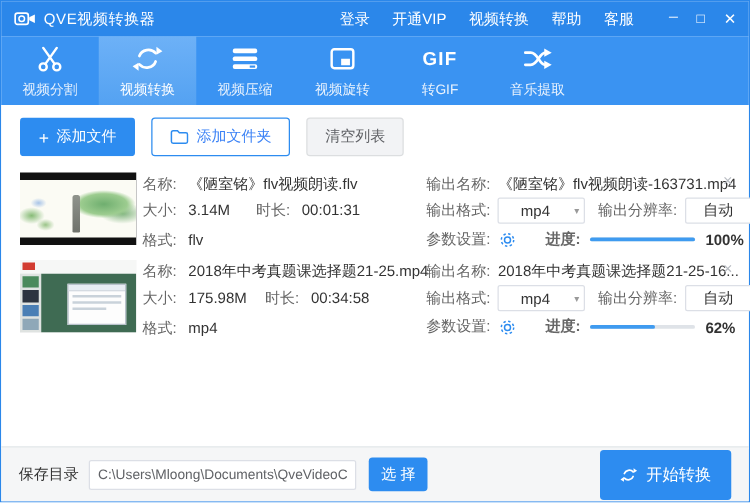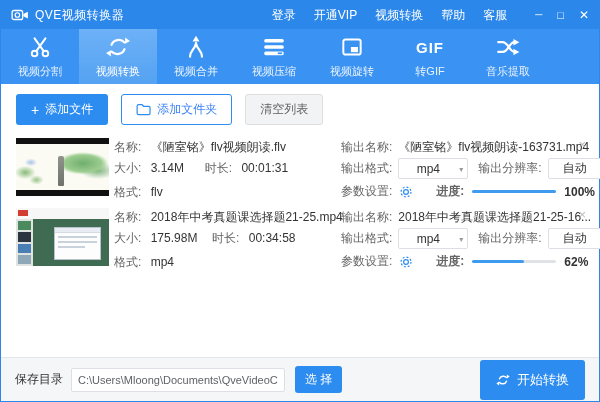--- a/index.html
+++ b/index.html
@@ -138,28 +138,20 @@
       <svg width="26" height="26" viewBox="0 0 24 24">
         <path d="M6 10a7 6.5 0 0 1 12-2.2" fill="none" stroke="#fff" stroke-width="2" stroke-linecap="round"></path>
         <path d="M18.6 3.2 L18.6 9 L23 6.4 Z" fill="#fff"></path>
         <path d="M18 14a7 6.5 0 0 1-12 2.2" fill="none" stroke="#fff" stroke-width="2" stroke-linecap="round"></path>
         <path d="M5.4 20.8 L5.4 15 L1 17.6 Z" fill="#fff"></path>
       </svg>
       <span class="tab-label">视频转换</span>
     </div>
     <div class="tab">
       <svg width="26" height="26" viewBox="0 0 24 24">
-        <path d="M6.5 21 C6.5 14.5 11 15 12 8.5" fill="none" stroke="#fff" stroke-width="2" stroke-linecap="round"></path>
-        <path d="M17.5 21 C17.5 14.5 13 15 12 8.5" fill="none" stroke="#fff" stroke-width="2" stroke-linecap="round"></path>
-        <path d="M12 1.5 L8.8 7 L15.2 7 Z" fill="#fff"></path>
-      </svg>
-      <span class="tab-label">视频合并</span>
-    </div>
-    <div class="tab">
-      <svg width="26" height="26" viewBox="0 0 24 24">
         <rect x="3" y="4.5" width="18" height="3.4" rx="1.4" fill="#fff"></rect>
         <rect x="3" y="10.3" width="18" height="3.4" rx="1.4" fill="#fff"></rect>
         <rect x="3" y="16.1" width="18" height="3.4" rx="1.4" fill="#fff"></rect>
         <rect x="15.5" y="17" width="4" height="1.6" fill="#3a93f2"></rect>
       </svg>
       <span class="tab-label">视频压缩</span>
     </div>
     <div class="tab">
       <svg width="26" height="26" viewBox="0 0 24 24">
         <rect x="4" y="5" width="16" height="14" rx="2" fill="none" stroke="#fff" stroke-width="1.8"></rect>

